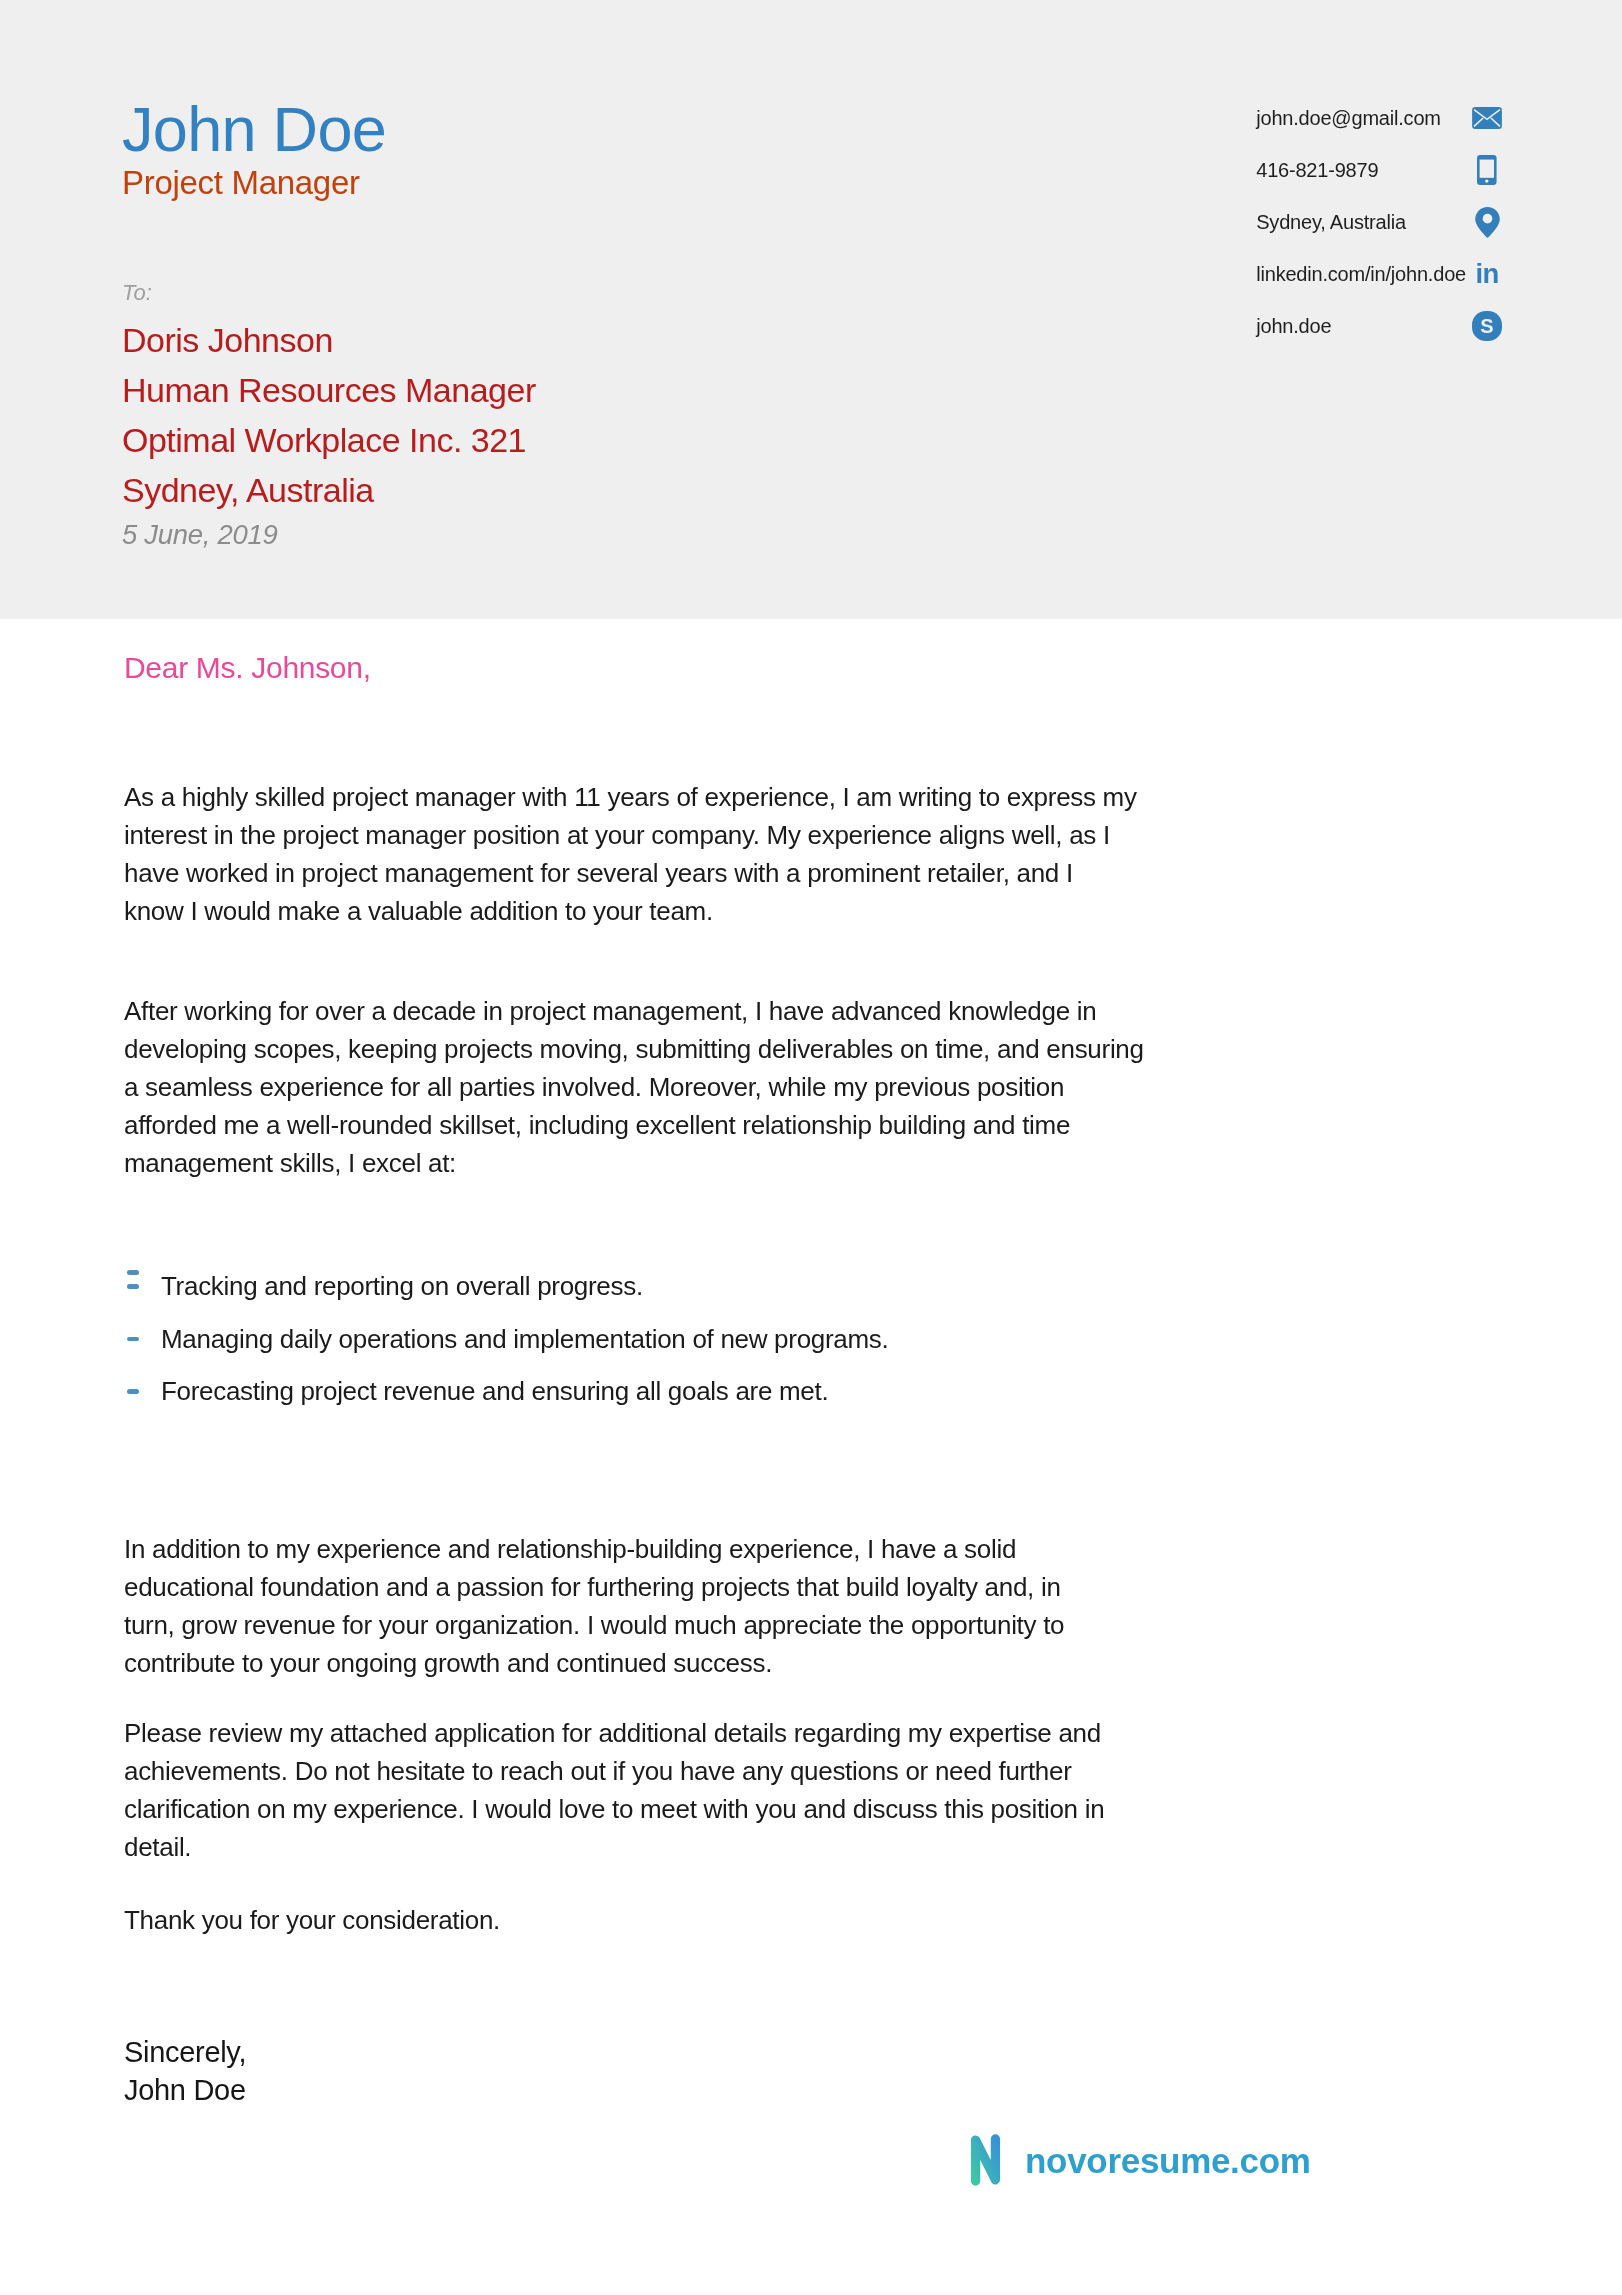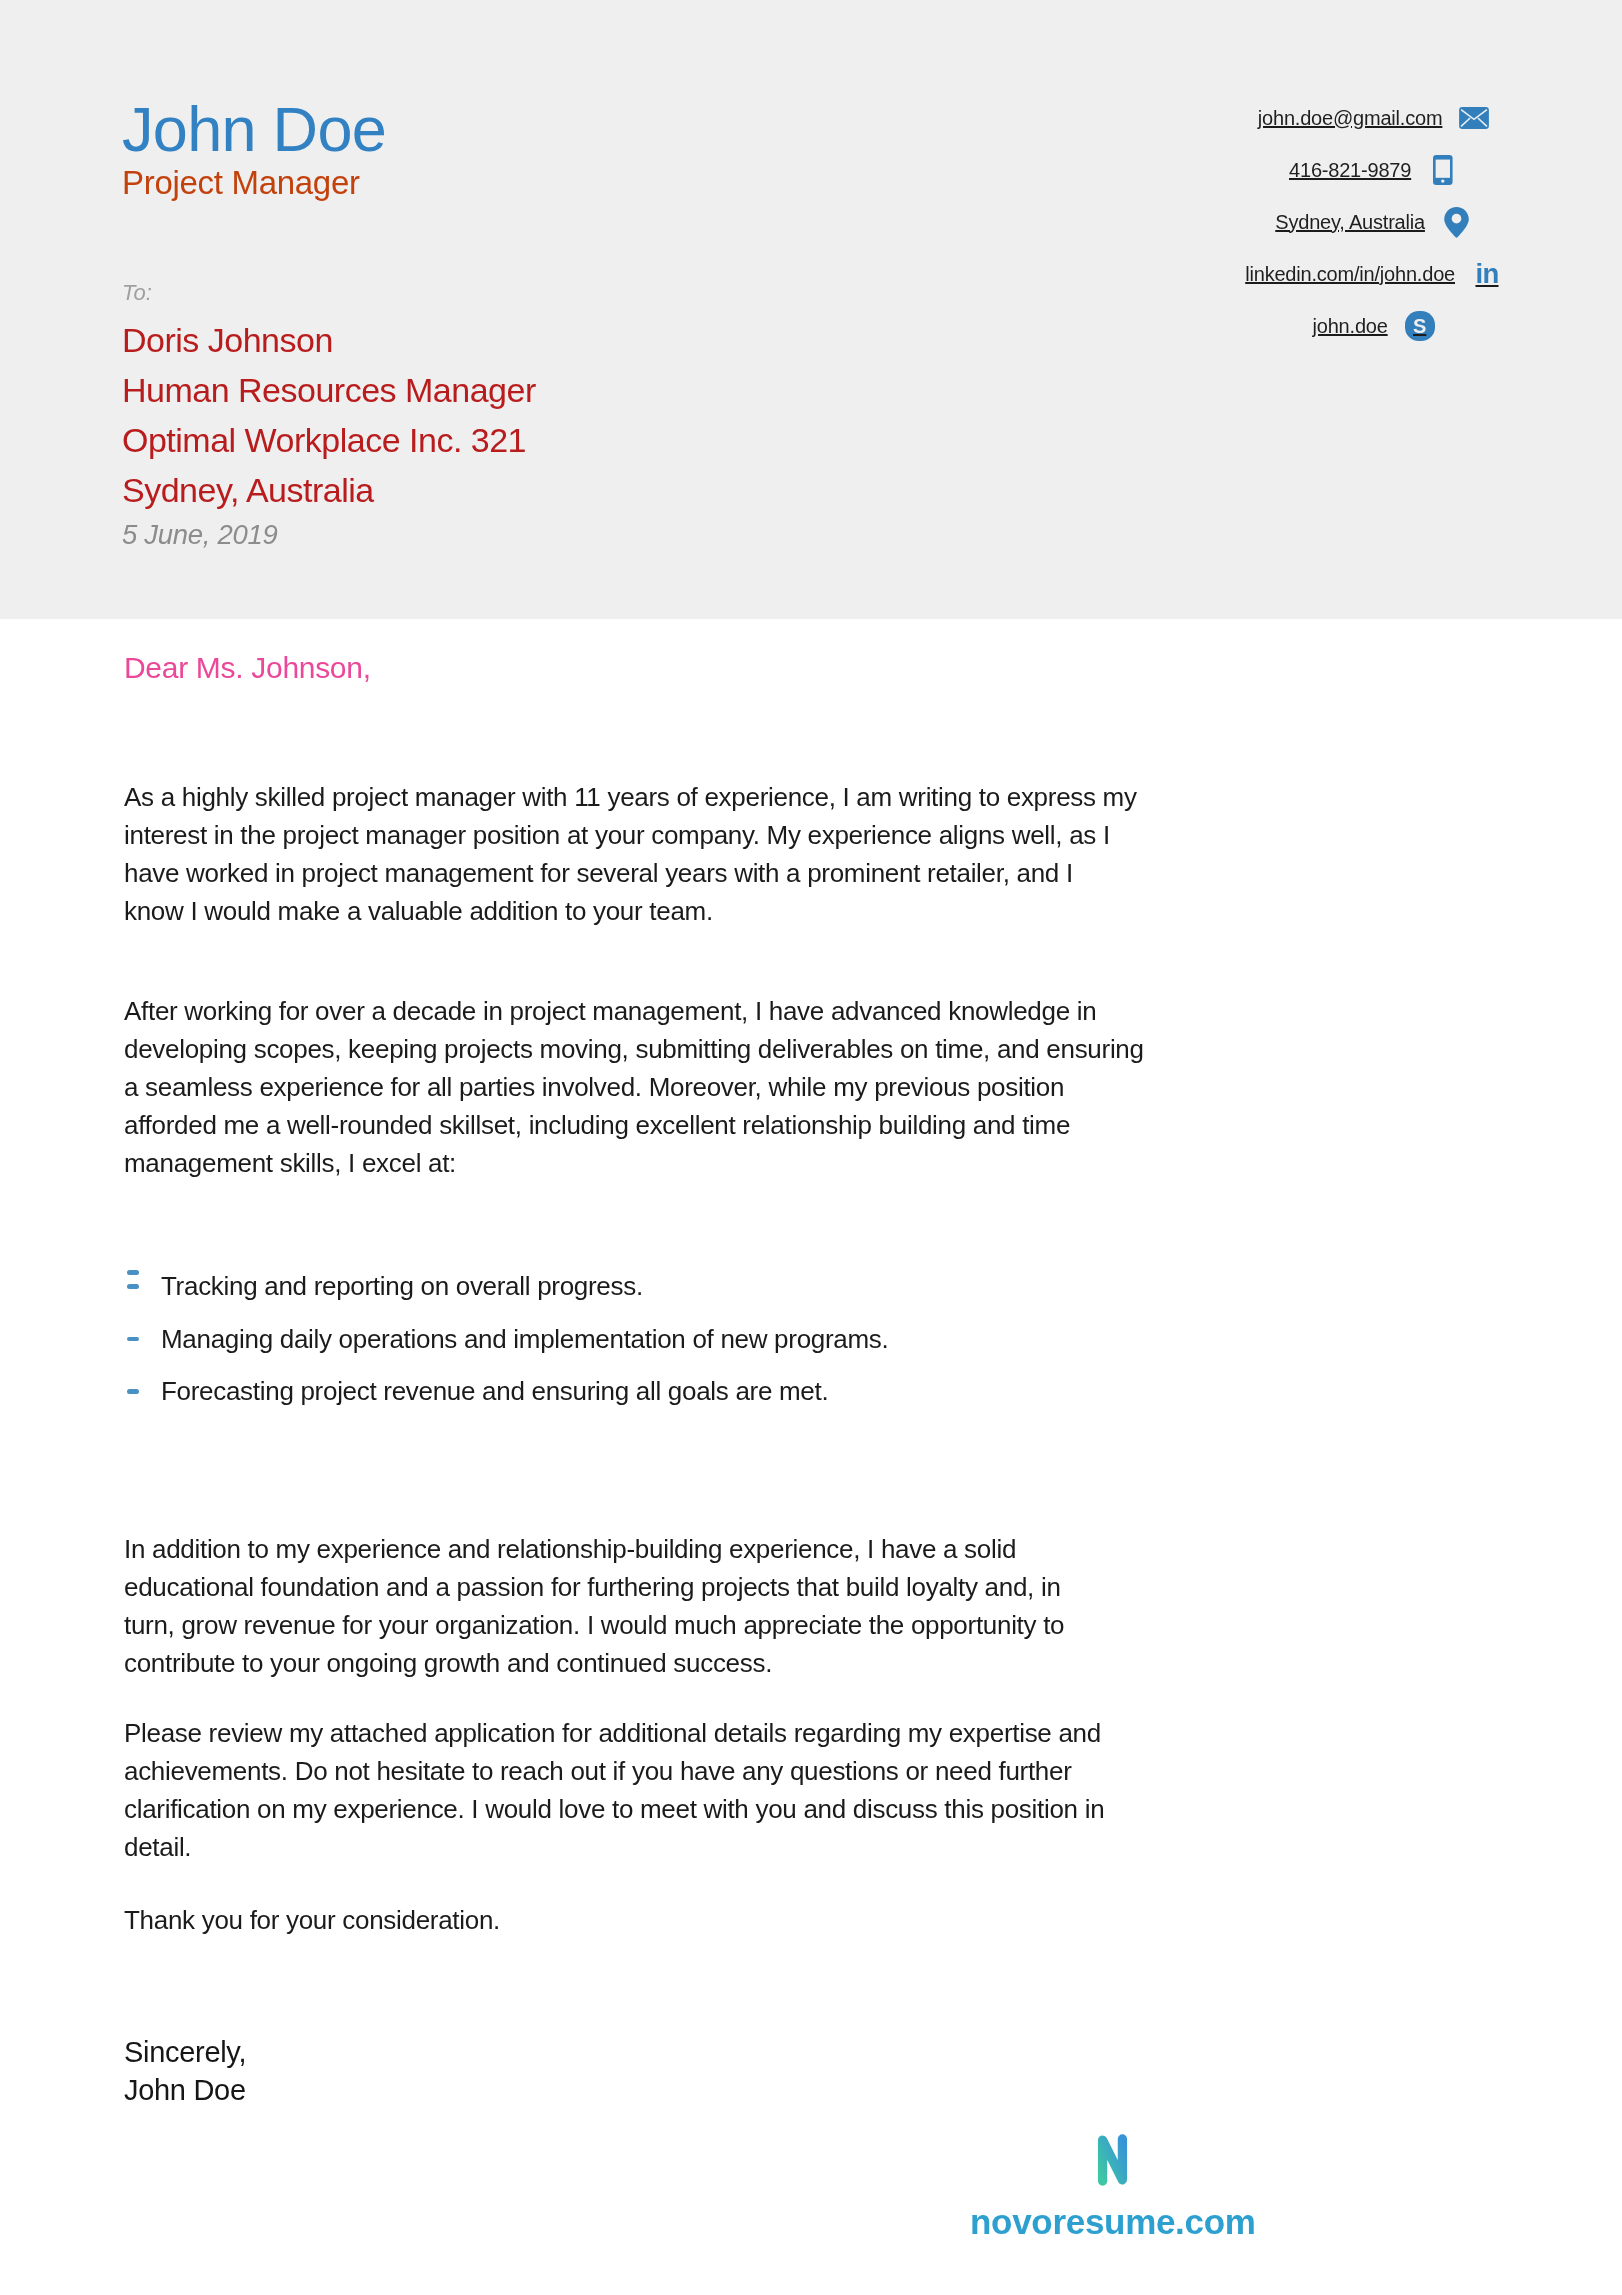--- a/index.html
+++ b/index.html
@@ -32,24 +32,23 @@
     margin-top: 2px;
     font-size: 33px;
     color: #c2410c;
     letter-spacing: -0.3px;
   }
 
   .contact-block { position: absolute; top: 92px; right: 120px; }
   .contact-row {
     display: flex;
     align-items: center;
-    justify-content: center;
+    justify-content: space-between;
     height: 52px;
-    gap: 17px;
-    text-decoration: underline;
+    gap: 6px;
   }
   .contact-value {
     font-size: 20px;
     color: #1f1f1f;
     letter-spacing: -0.2px;
   }
   .icon-box {
     width: 30px; height: 30px;
     display: flex; align-items: center; justify-content: center;
     flex: 0 0 30px;
@@ -121,21 +120,21 @@
     position: absolute;
     left: 2.6px; top: 17px;
     width: 12.4px; height: 4.6px;
     border-radius: 2.6px;
     background: #4a90c2;
   }
 
   .closing { position: absolute; left: 124px; top: 2033px; font-size: 29px; line-height: 38px; letter-spacing: -0.3px; color: #161616; white-space: pre-line; }
 
   
-  .brand { position: absolute; left: 970px; top: 2131px; display: flex; align-items: center; gap: 11px; flex-direction: column; }
+  .brand { position: absolute; left: 970px; top: 2131px; display: flex; align-items: center; gap: 24px; }
   .brand-text {
     font-size: 35px;
     font-weight: 700;
     color: #2ea0d0;
     letter-spacing: -0.3px;
   }
 </style>
 </head>
 <body>
 

